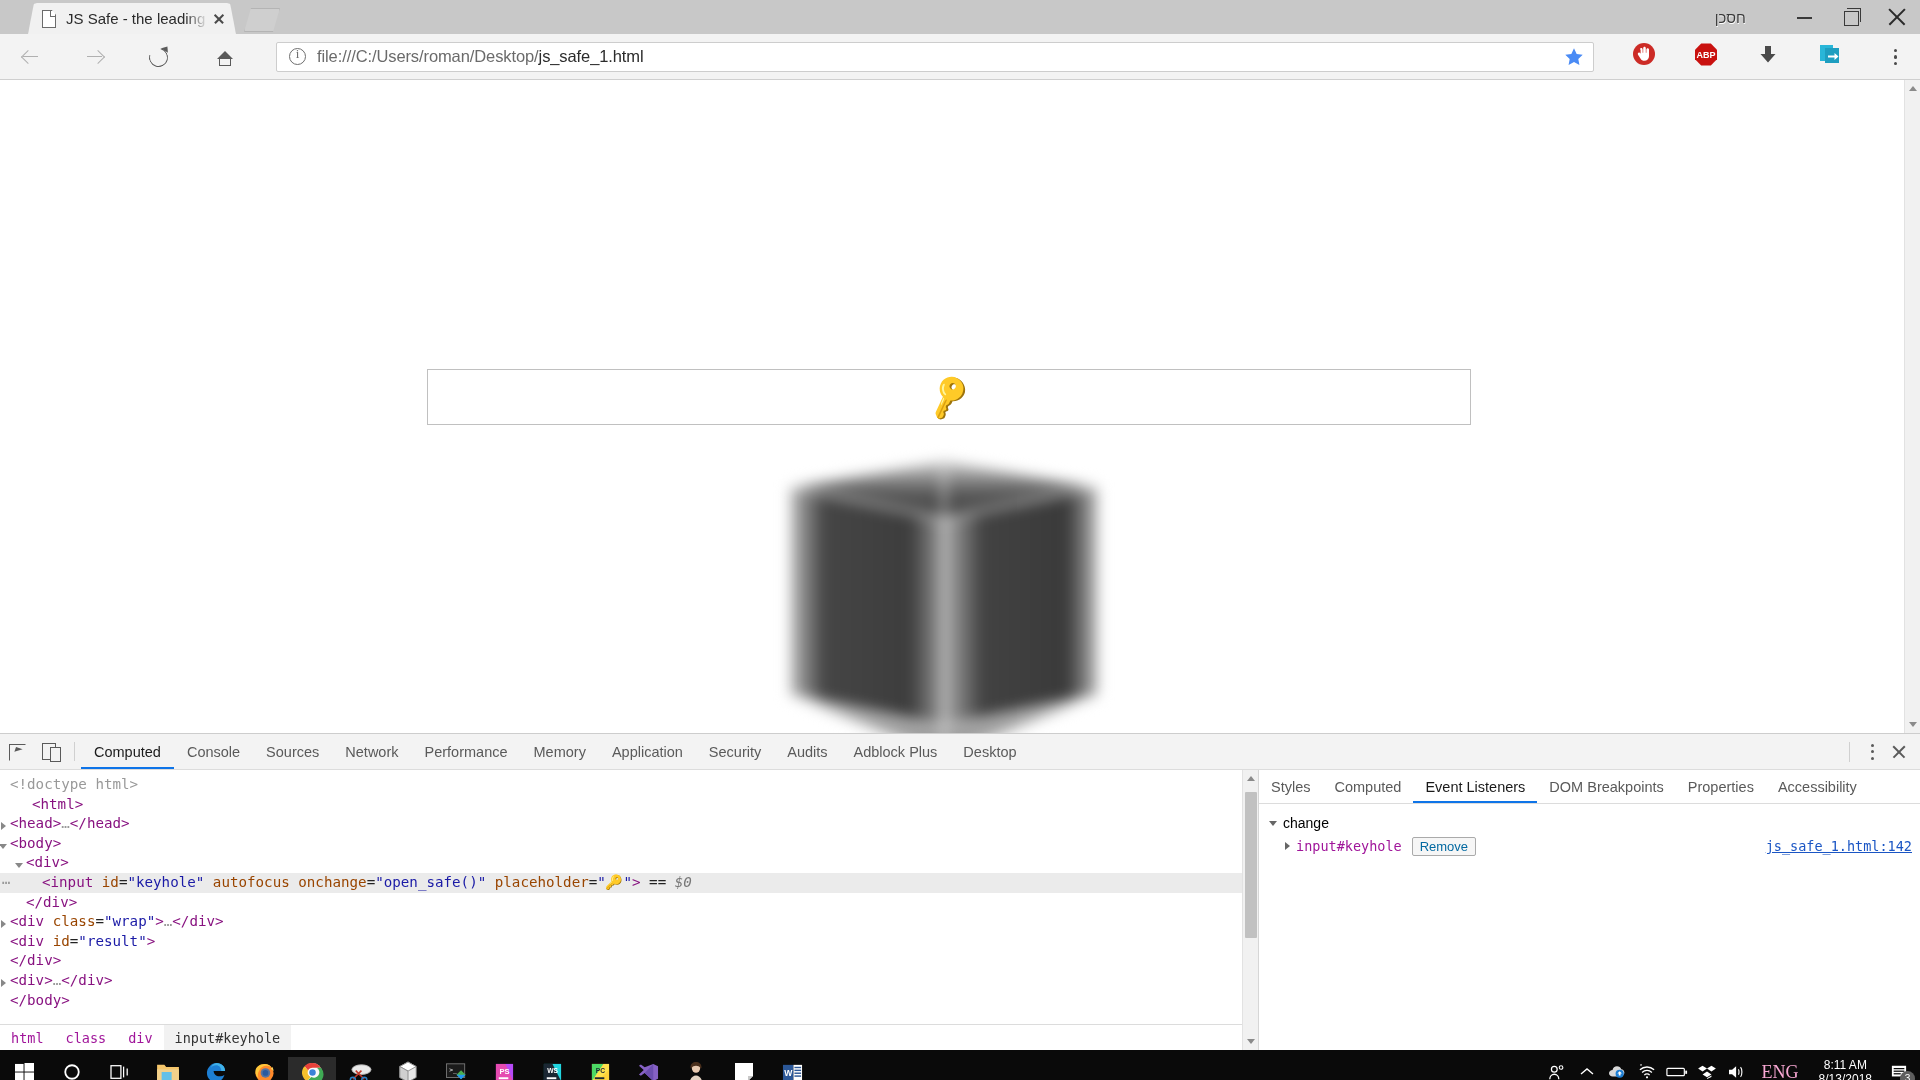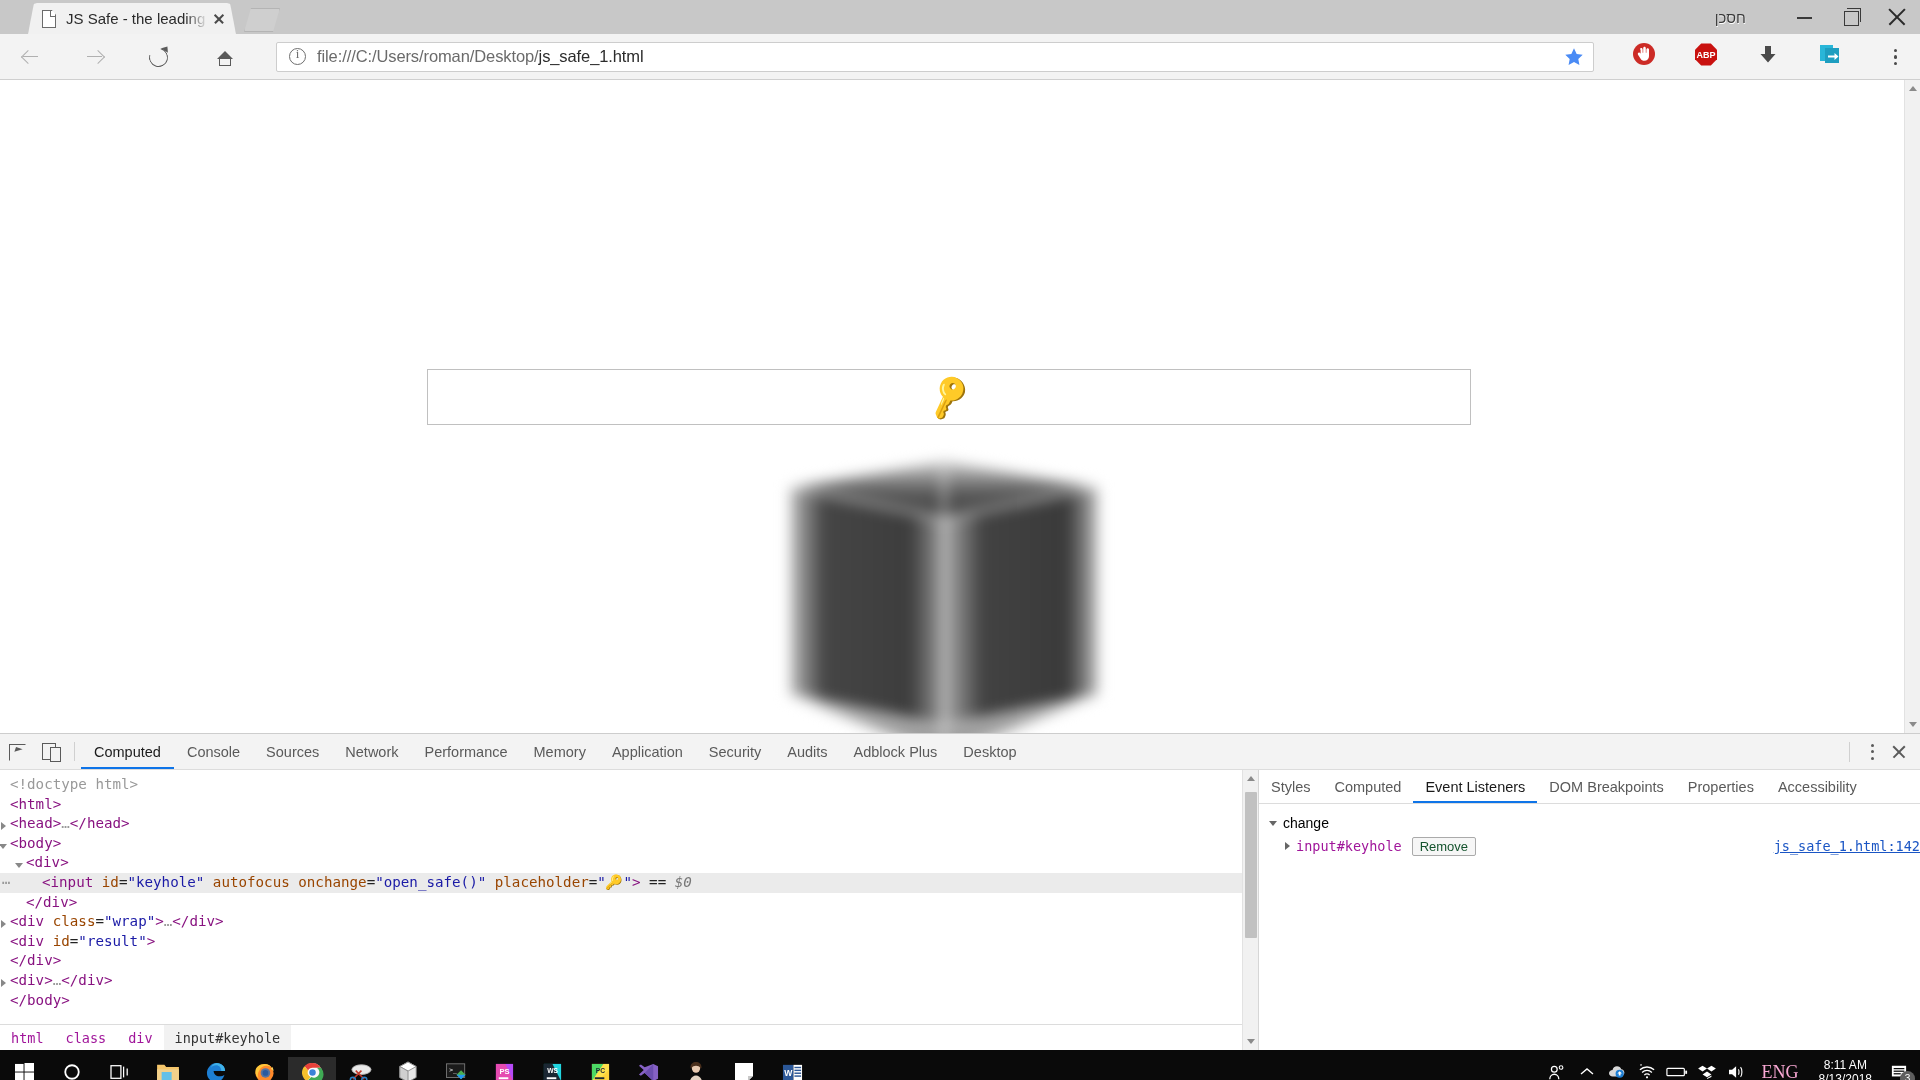--- a/index.html
+++ b/index.html
@@ -345,24 +345,24 @@
   .lis-row {
     display: flex; align-items: center; padding-left: 26px; height: 24px; position: relative;
   }
   .lis-row .tw-closed2 {
     width: 0; height: 0; border-left: 5px solid #666; border-top: 4px solid transparent;
     border-bottom: 4px solid transparent; margin-right: 6px;
   }
   .lis-sel { color: #a0159a; font-family: "DejaVu Sans Mono", monospace; font-size: 13.5px; }
   .lis-remove {
     margin-left: 10px; font-size: 13px; padding: 1px 7px; border: 1px solid #aaa;
-    background: #f6f6f6; border-radius: 2px; color: #14532d;
+    background: #f6f6f6; border-radius: 2px; color: #0369a1;
   }
   .lis-src {
-    position: absolute; right: 0px; top: 4px; font-size: 13.5px; color: #1a55c4;
+    position: absolute; right: 8px; top: 4px; font-size: 13.5px; color: #1a55c4;
     font-family: "DejaVu Sans Mono", monospace; text-decoration: underline;
   }
   .tooltip {
     position: absolute; left: 308px; top: 30px;
     background: #fafafa; border: 1px solid #bdbdbd; box-shadow: 0 1px 4px rgba(0,0,0,.22);
     padding: 5px 9px; font-size: 14.5px; color: #222; white-space: nowrap;
   }
 
   
   .taskbar {
@@ -532,21 +532,21 @@
             <i></i>
           </span>
         <span class="dt-x"></span>
       </div>
     </div>
 
     <div class="dt-body">
       <div class="dom-panel">
         <div class="dom-tree" id="dom-tree">
             <div class="dom-line" style="padding-left: 10px;"><span class="c-gray">&lt;!doctype html&gt;</span></div>
-            <div class="dom-line" style="padding-left: 10px;"><span class="c-tag">&lt;html&gt;</span></div>
+            <div class="dom-line" style="padding-left: 16px; margin-left: 16px;"><span class="c-tag">&lt;html&gt;</span></div>
             <div class="dom-line" style="padding-left: 10px;"><span class="tw tw-closed" style="left: -2px; top: 4px;"></span><span class="c-tag">&lt;head&gt;</span><span class="c-gray">…</span><span class="c-tag">&lt;/head&gt;</span></div>
             <div class="dom-line" style="padding-left: 10px;"><span class="tw tw-open" style="left: -2px; top: 4px;"></span><span class="c-tag">&lt;body&gt;</span></div>
             <div class="dom-line" style="padding-left: 26px;"><span class="tw tw-open" style="left: 14px; top: 4px;"></span><span class="c-tag">&lt;div&gt;</span></div>
             <div class="dom-line selected" style="padding-left: 42px;"><span class="ellipsis-marker">⋯</span><span class="c-tag">&lt;input </span><span class="c-attr">id</span><span class="c-punct">=</span><span class="c-val">"keyhole"</span><span class="c-punct"> </span><span class="c-attr">autofocus</span><span class="c-punct"> </span><span class="c-attr">onchange</span><span class="c-punct">=</span><span class="c-val">"open_safe()"</span><span class="c-punct"> </span><span class="c-attr">placeholder</span><span class="c-punct">=</span><span class="c-val">"🔑"</span><span class="c-tag">&gt;</span><span class="c-punct"> == </span><span class="c-dollar">$0</span></div>
             <div class="dom-line" style="padding-left: 26px;"><span class="c-tag">&lt;/div&gt;</span></div>
             <div class="dom-line" style="padding-left: 10px;"><span class="tw tw-closed" style="left: -2px; top: 4px;"></span><span class="c-tag">&lt;div </span><span class="c-attr">class</span><span class="c-punct">=</span><span class="c-val">"wrap"</span><span class="c-tag">&gt;</span><span class="c-gray">…</span><span class="c-tag">&lt;/div&gt;</span></div>
             <div class="dom-line" style="padding-left: 10px;"><span class="c-tag">&lt;div </span><span class="c-attr">id</span><span class="c-punct">=</span><span class="c-val">"result"</span><span class="c-tag">&gt;</span></div>
             <div class="dom-line" style="padding-left: 10px;"><span class="c-tag">&lt;/div&gt;</span></div>
             <div class="dom-line" style="padding-left: 10px;"><span class="tw tw-closed" style="left: -2px; top: 4px;"></span><span class="c-tag">&lt;div&gt;</span><span class="c-gray">…</span><span class="c-tag">&lt;/div&gt;</span></div>
             <div class="dom-line" style="padding-left: 10px;"><span class="c-tag">&lt;/body&gt;</span></div>

